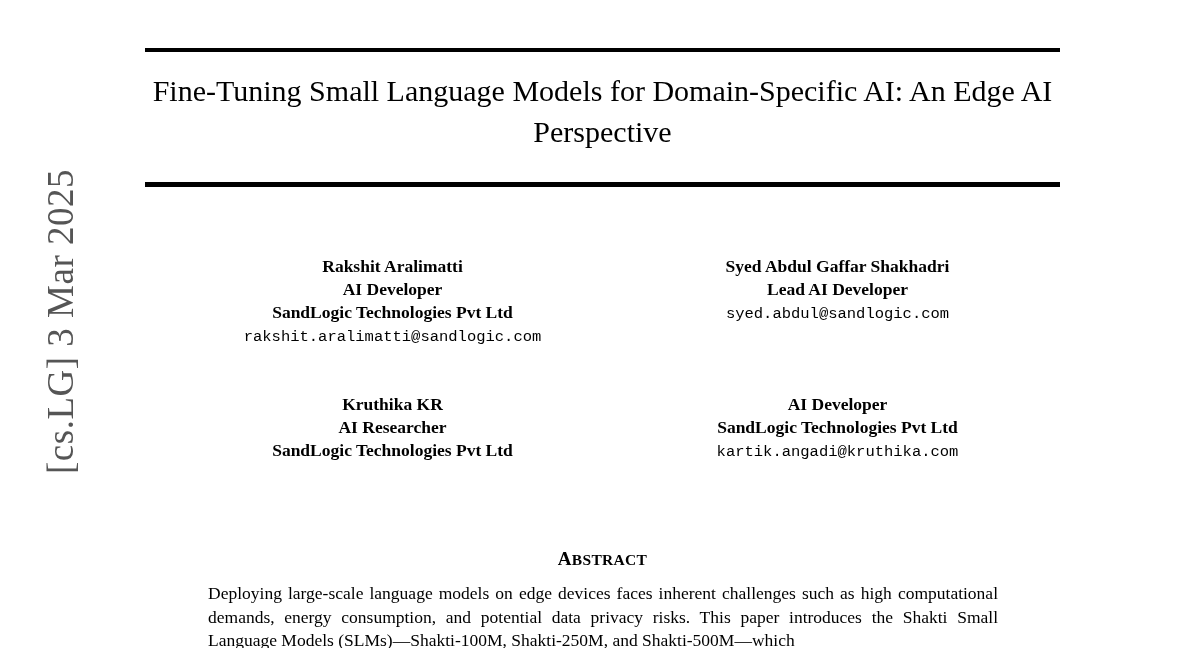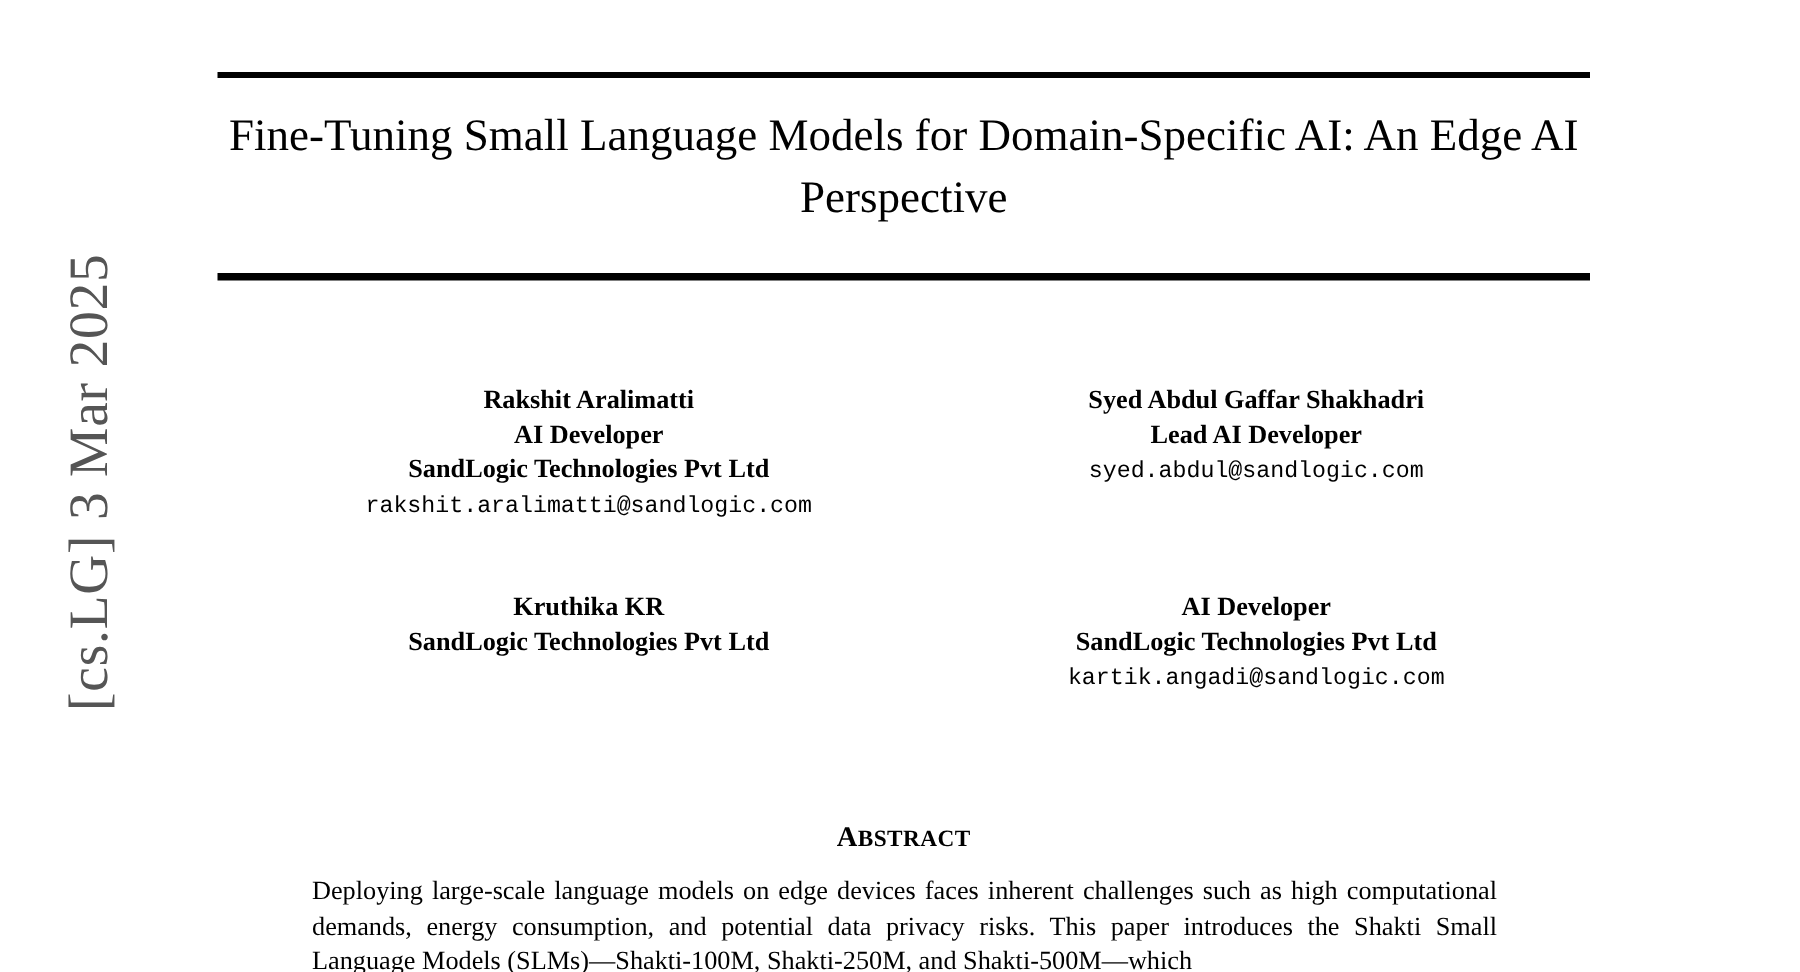--- a/index.html
+++ b/index.html
@@ -164,26 +164,27 @@
       </div>
       <div class="author-block">
         <div class="a-name">Syed Abdul Gaffar Shakhadri</div>
         <div class="a-role">Lead AI Developer</div>
         <div class="a-email">syed.abdul@sandlogic.com</div>
       </div>
     </div>
     <div class="author-row">
       <div class="author-block">
         <div class="a-name">Kruthika KR</div>
+        <div class="a-role">AI Researcher</div>
         <div class="a-org">SandLogic Technologies Pvt Ltd</div>
       </div>
       <div class="author-block">
         <div class="a-role">AI Developer</div>
         <div class="a-org">SandLogic Technologies Pvt Ltd</div>
-        <div class="a-email">kartik.angadi@sandlogic.com</div>
+        <div class="a-email">kartik.angadi@kruthika.com</div>
       </div>
     </div>
   </div>
 
   <div class="abstract-heading">
     <span>A</span><span class="small-caps">BSTRACT</span>
   </div>
 
   <div class="abstract-body">Deploying large-scale language models on edge devices faces inherent challenges such as high computational demands, energy consumption, and potential data privacy risks. This paper introduces the Shakti Small Language Models (SLMs)—Shakti-100M, Shakti-250M, and Shakti-500M—which</div>
 

